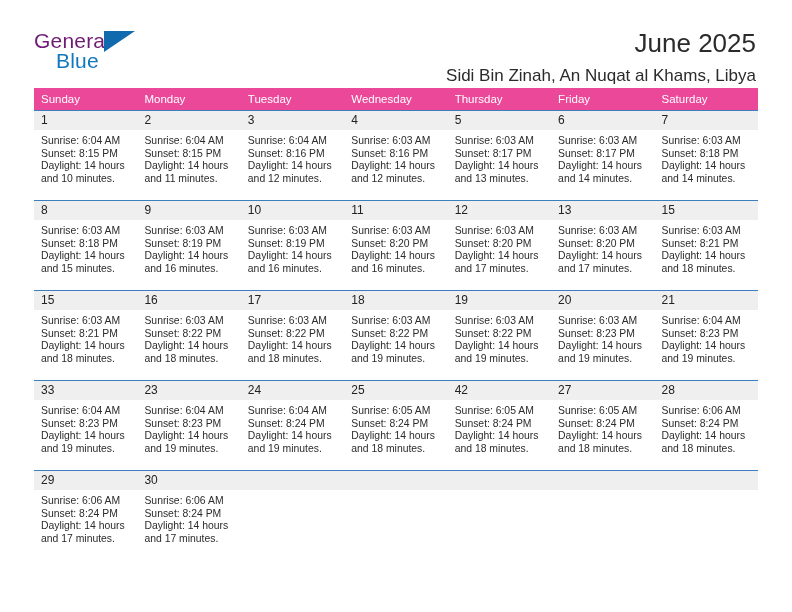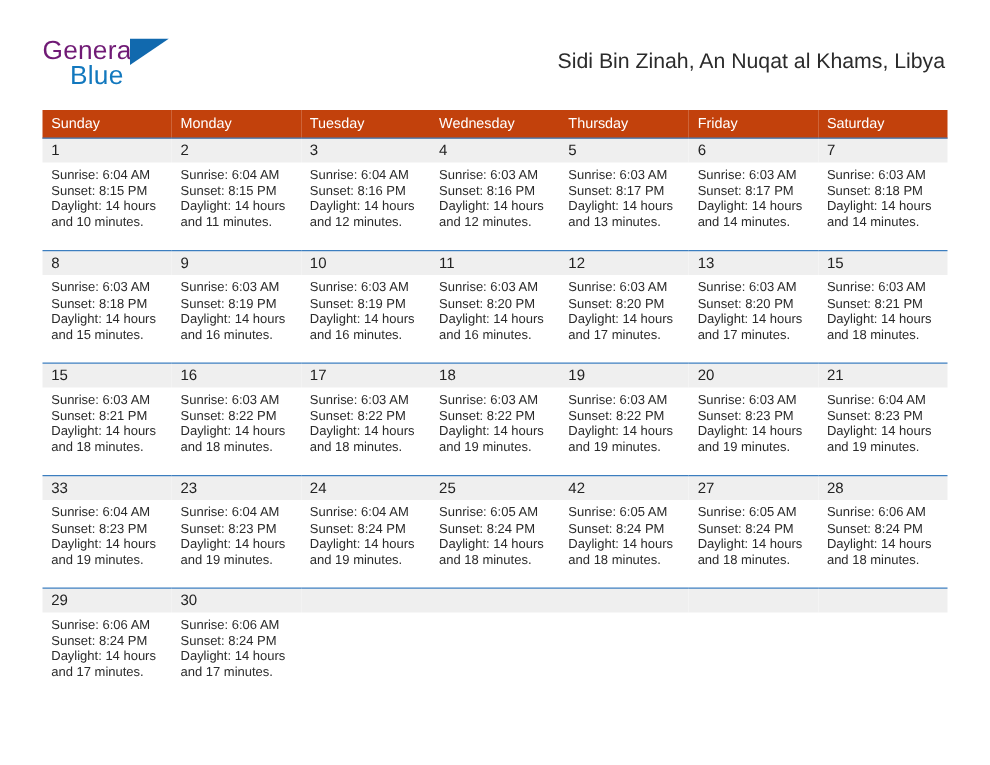--- a/index.html
+++ b/index.html
@@ -82,21 +82,21 @@
   }
 
   
   .cal {
     margin: 16px 34px 0 34px;
     border-collapse: collapse;
     width: 724px;
     table-layout: fixed;
   }
   .cal thead th {
-    background: #c2410c;
+    background: #ec4899;
     color: #ffffff;
     font-size: 11.5px;
     font-weight: normal;
     text-align: left;
     padding: 5px 0 5px 7px;
     height: 19px;
     box-sizing: border-box;
   }
   .cal tbody td {
     vertical-align: top;
@@ -136,20 +136,21 @@
 
 <div class="page">
 
   <div class="top">
     <div class="logo">
       <span class="logo-general">General</span>
       <span class="logo-tri"></span>
       <span class="logo-blue">Blue</span>
     </div>
     <div class="title-wrap">
+      <div class="cal-title">June 2025</div>
       <div class="cal-subtitle">Sidi Bin Zinah, An Nuqat al Khams, Libya</div>
     </div>
   </div>
 
   <table class="cal">
     <thead>
       <tr>
         <th>Sunday</th>
         <th>Monday</th>
         <th>Tuesday</th>

